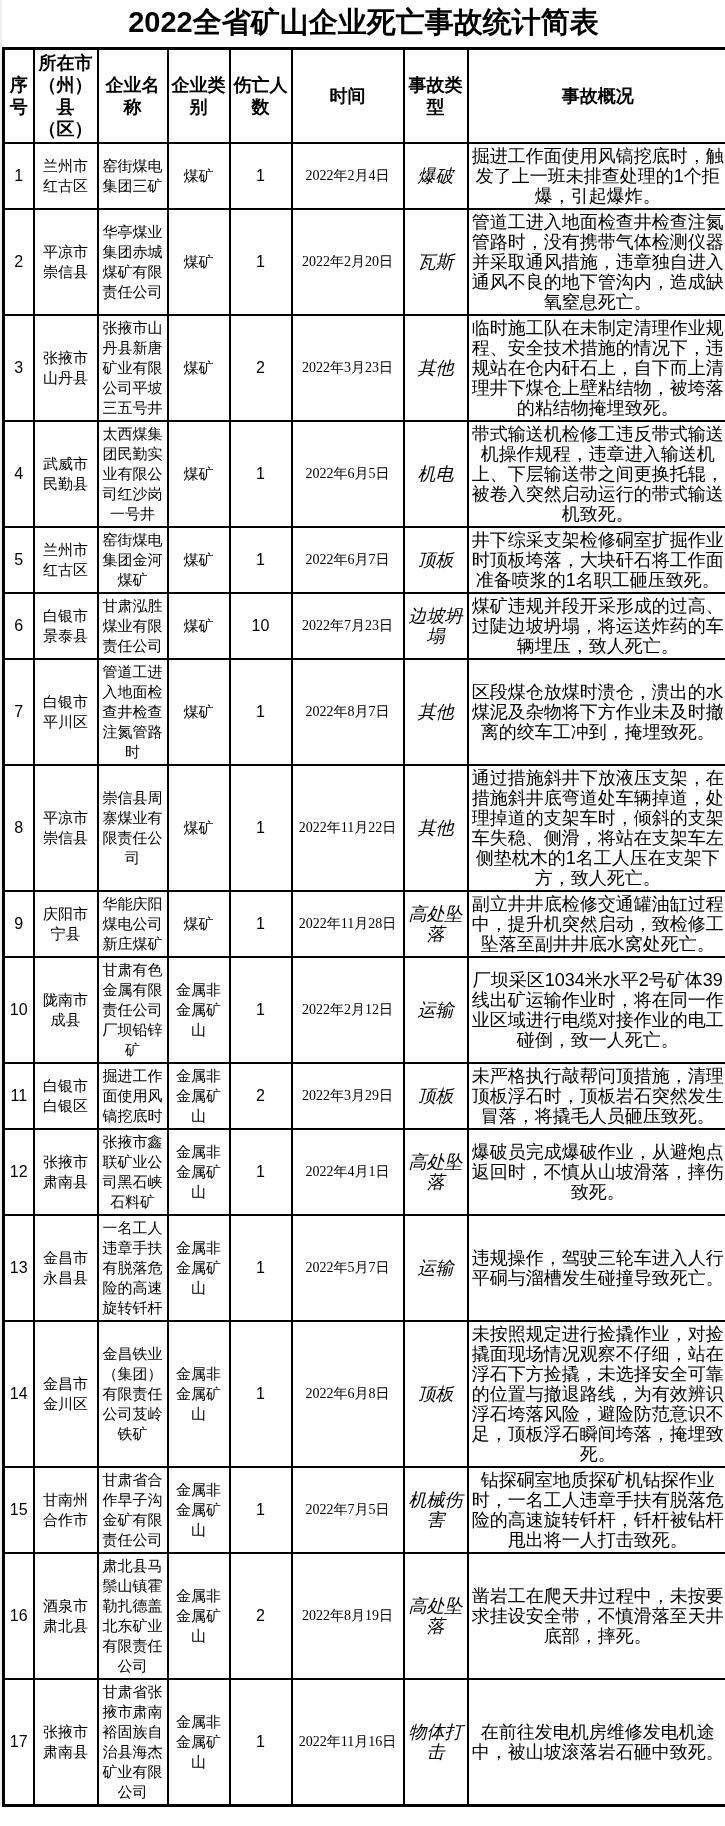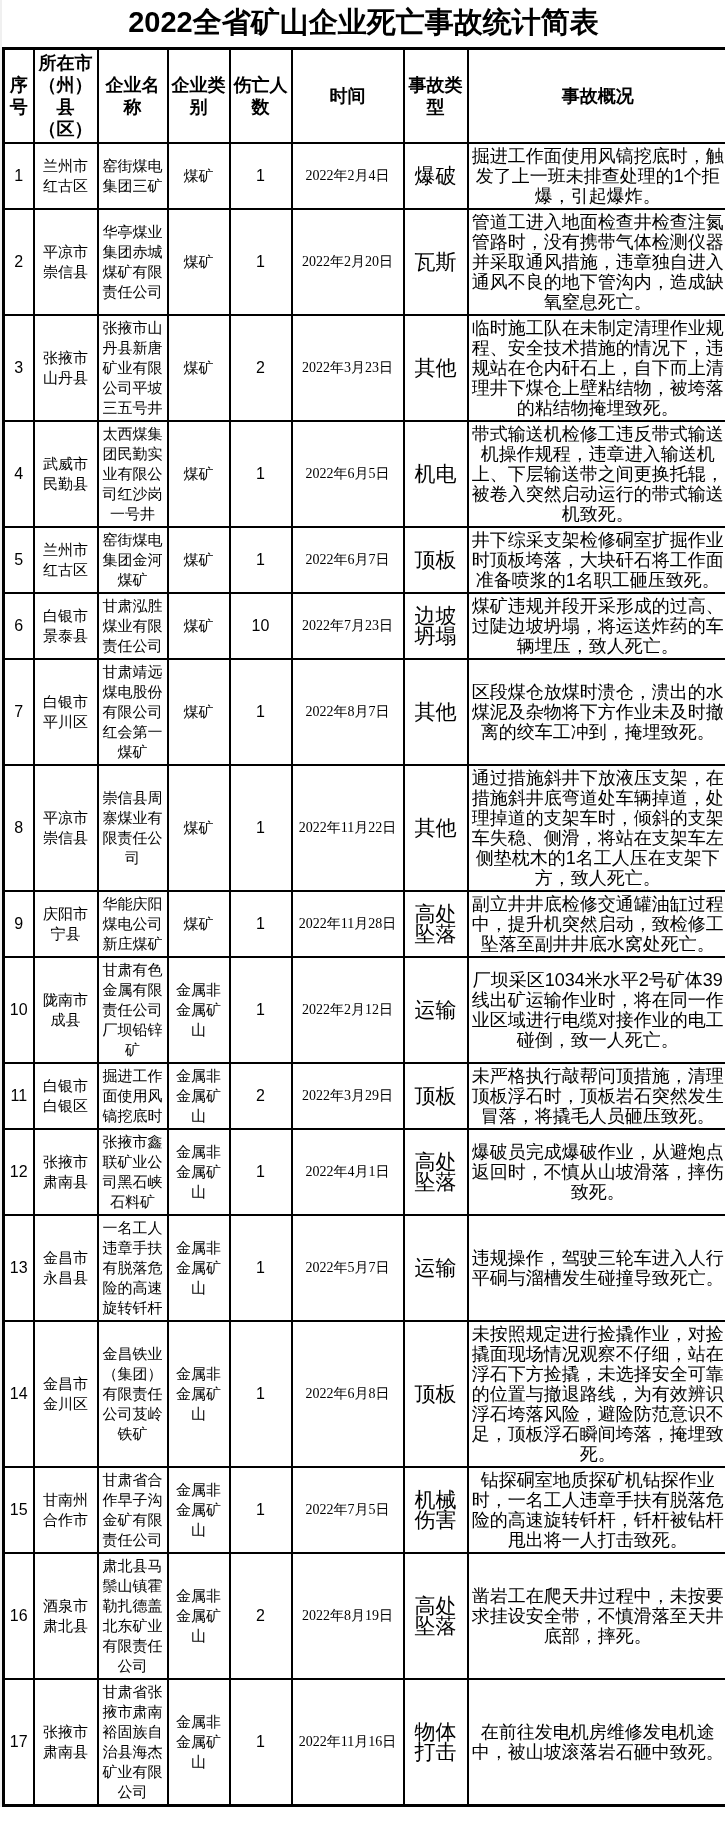--- a/index.html
+++ b/index.html
@@ -19,21 +19,21 @@
   table.acc th,table.acc td{border:2px solid #000;vertical-align:middle;text-align:center;
       padding:2px 2px;box-sizing:border-box;word-break:break-all;overflow-wrap:anywhere;}
   thead th{font-size:18px;font-weight:bold;line-height:22px;white-space:pre-line;padding:4px 1px;margin-left:8px;}
 
   td.c-serial{font-size:16px;}
   td.c-loc{font-size:15px;line-height:20px;}
   td.c-name{font-size:15px;line-height:20px;}
   td.c-cat{font-size:15px;line-height:20px;}
   td.c-num{font-size:16px;}
   td.c-date{font-size:14px;white-space:nowrap;padding:2px 0;font-family:Liberation Serif, serif;}
-  td.c-type{font-size:21px;line-height:20px;}
+  td.c-type{font-size:18px;line-height:20px;font-style:italic;}
   td.c-sum{font-size:18px;line-height:20px;text-align:left;padding:3px 4px;}
 </style>
 </head>
 <body>
 
 <div class="page">
 
 
   <div class="title-bar">
     <span class="title">2022全省矿山企业死亡事故统计简表</span>
@@ -126,21 +126,21 @@
       <td class="c-name">甘肃泓胜煤业有限责任公司</td>
       <td class="c-cat">煤矿</td>
       <td class="c-num">10</td>
       <td class="c-date">2022年7月23日</td>
       <td class="c-type">边坡坍塌</td>
       <td class="c-sum">煤矿违规并段开采形成的过高、过陡边坡坍塌，将运送炸药的车辆埋压，致人死亡。</td>
     </tr>
         <tr>
       <td class="c-serial">7</td>
       <td class="c-loc">白银市平川区</td>
-      <td class="c-name">甘肃靖远煤电股份有限公司红会第一煤矿</td>
+      <td class="c-name">管道工进入地面检查井检查注氮管路时</td>
       <td class="c-cat">煤矿</td>
       <td class="c-num">1</td>
       <td class="c-date">2022年8月7日</td>
       <td class="c-type">其他</td>
       <td class="c-sum">区段煤仓放煤时溃仓，溃出的水煤泥及杂物将下方作业未及时撤离的绞车工冲到，掩埋致死。</td>
     </tr>
         <tr>
       <td class="c-serial">8</td>
       <td class="c-loc">平凉市崇信县</td>
       <td class="c-name">崇信县周寨煤业有限责任公司</td>

